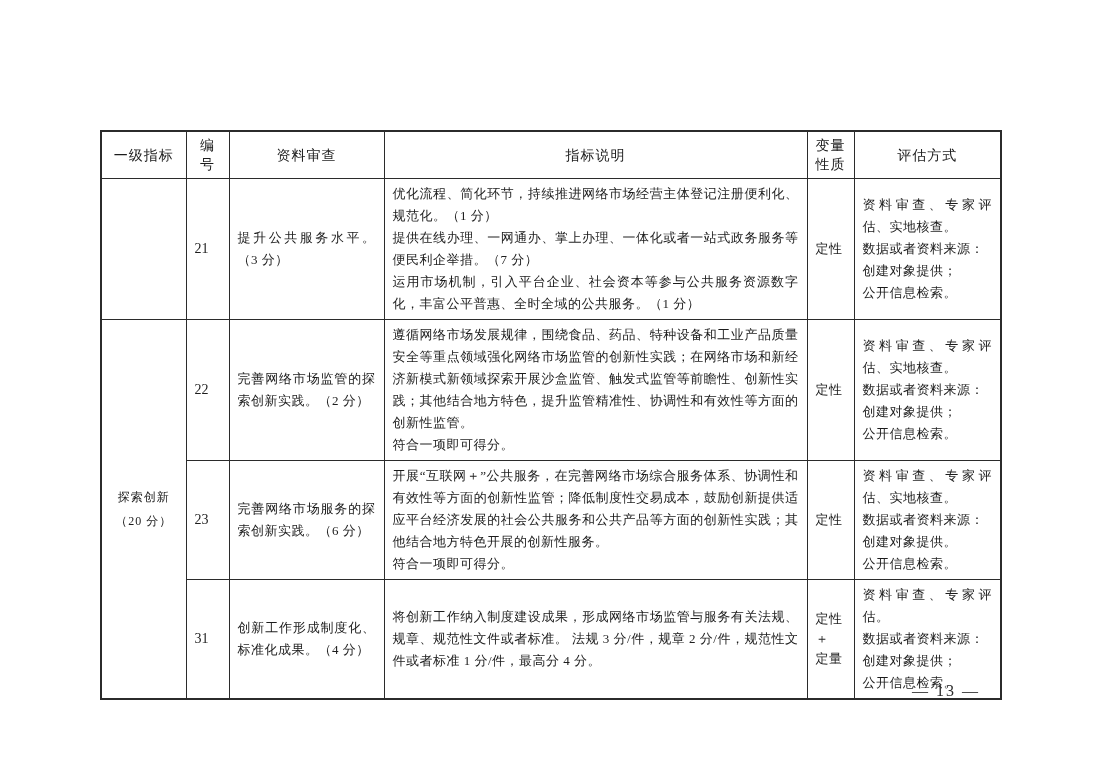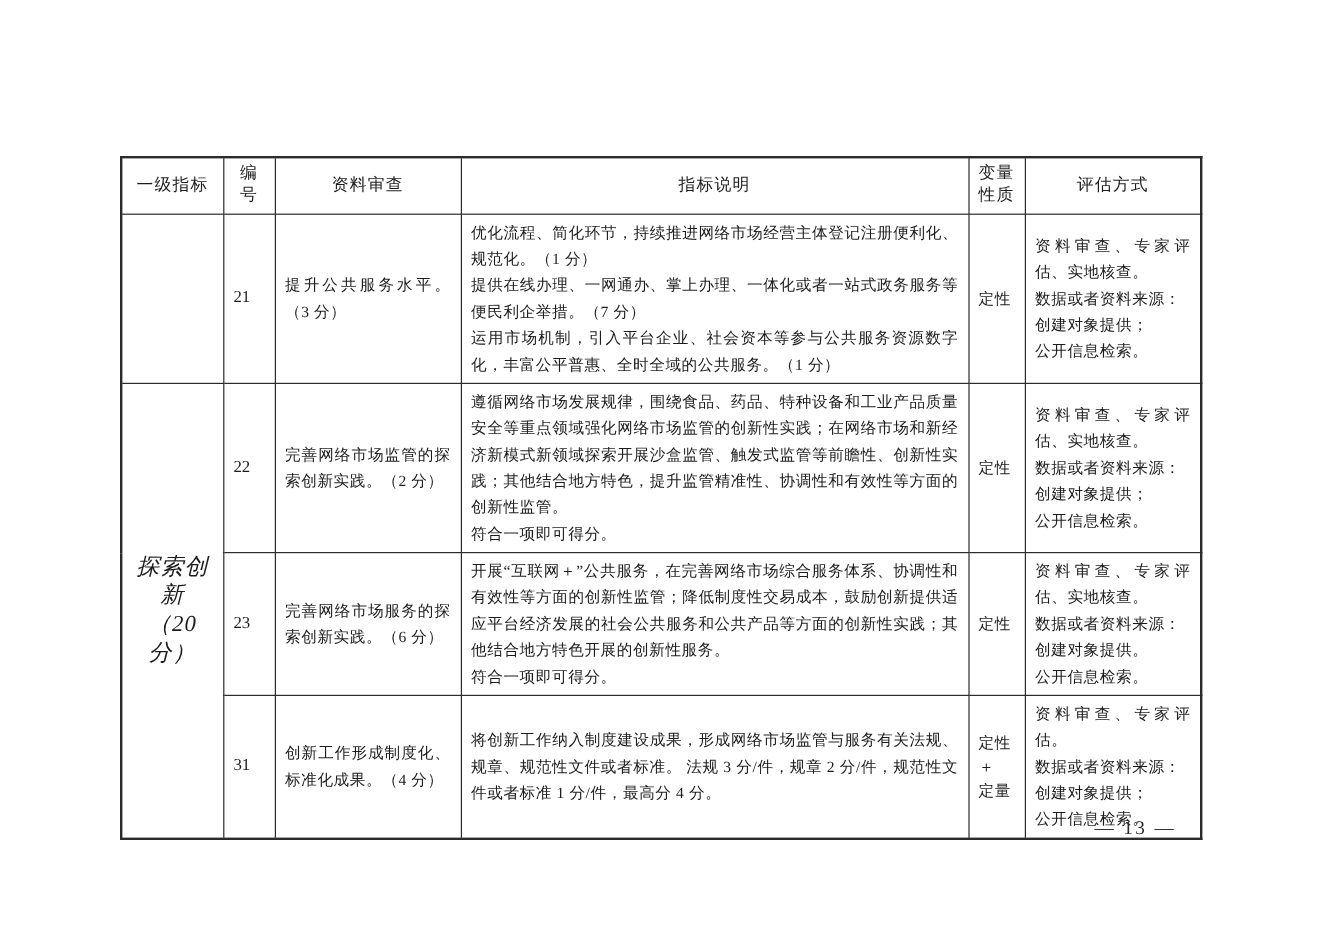--- a/index.html
+++ b/index.html
@@ -26,39 +26,38 @@
     border: 2px solid #2b2b2b;
   }
   .indicator-table th,
   .indicator-table td {
     border: 1px solid #2b2b2b;
     vertical-align: middle;
     padding: 4px 8px;
     font-weight: normal;
     overflow: hidden;
   }
-  tr.hdr { height: 40px; font-family: Liberation Mono, monospace; }
+  tr.hdr { height: 40px; }
   tr.r21 { height: 137px; }
   tr.r22 { height: 138px; }
   tr.r23 { height: 117px; }
   tr.r24 { height: 103px; }
 
   .indicator-table th {
     text-align: center;
     font-size: 14px;
     line-height: 19px;
     letter-spacing: 1px;
   }
   .first-cell {
     text-align: center;
-    font-size: 19px;
+    font-size: 12px;
     line-height: 24px;
     letter-spacing: 1px;
     padding: 4px 4px;
-    font-style: italic;
   }
   .num-cell {
     text-align: left;
     font-size: 14px;
     padding: 4px 2px;
   }
   .second-cell, .desc-cell, .method-cell {
     font-size: 13px;
     line-height: 22px;
   }

